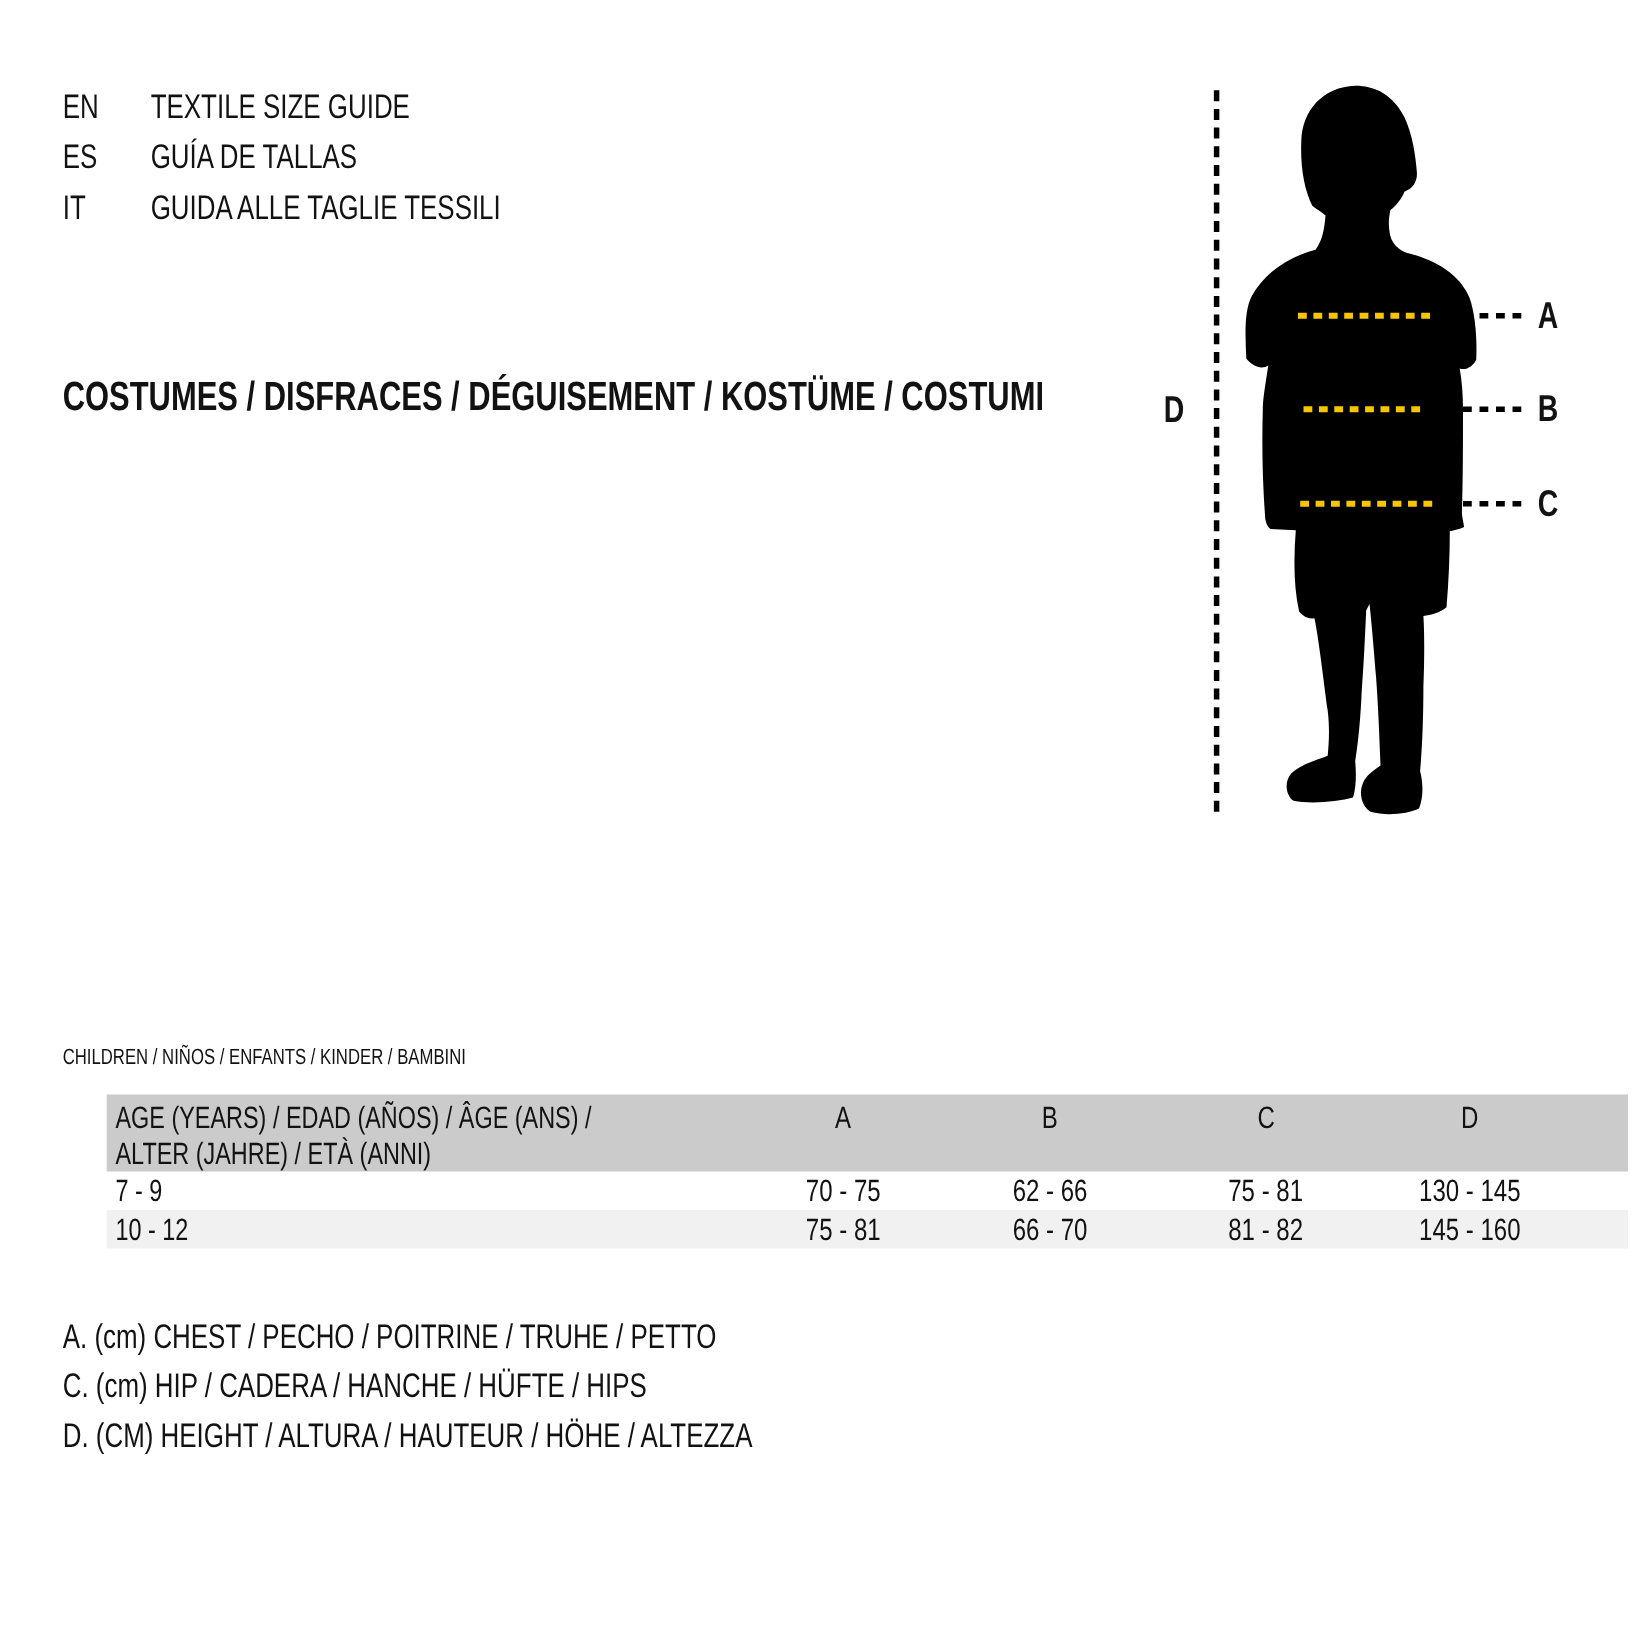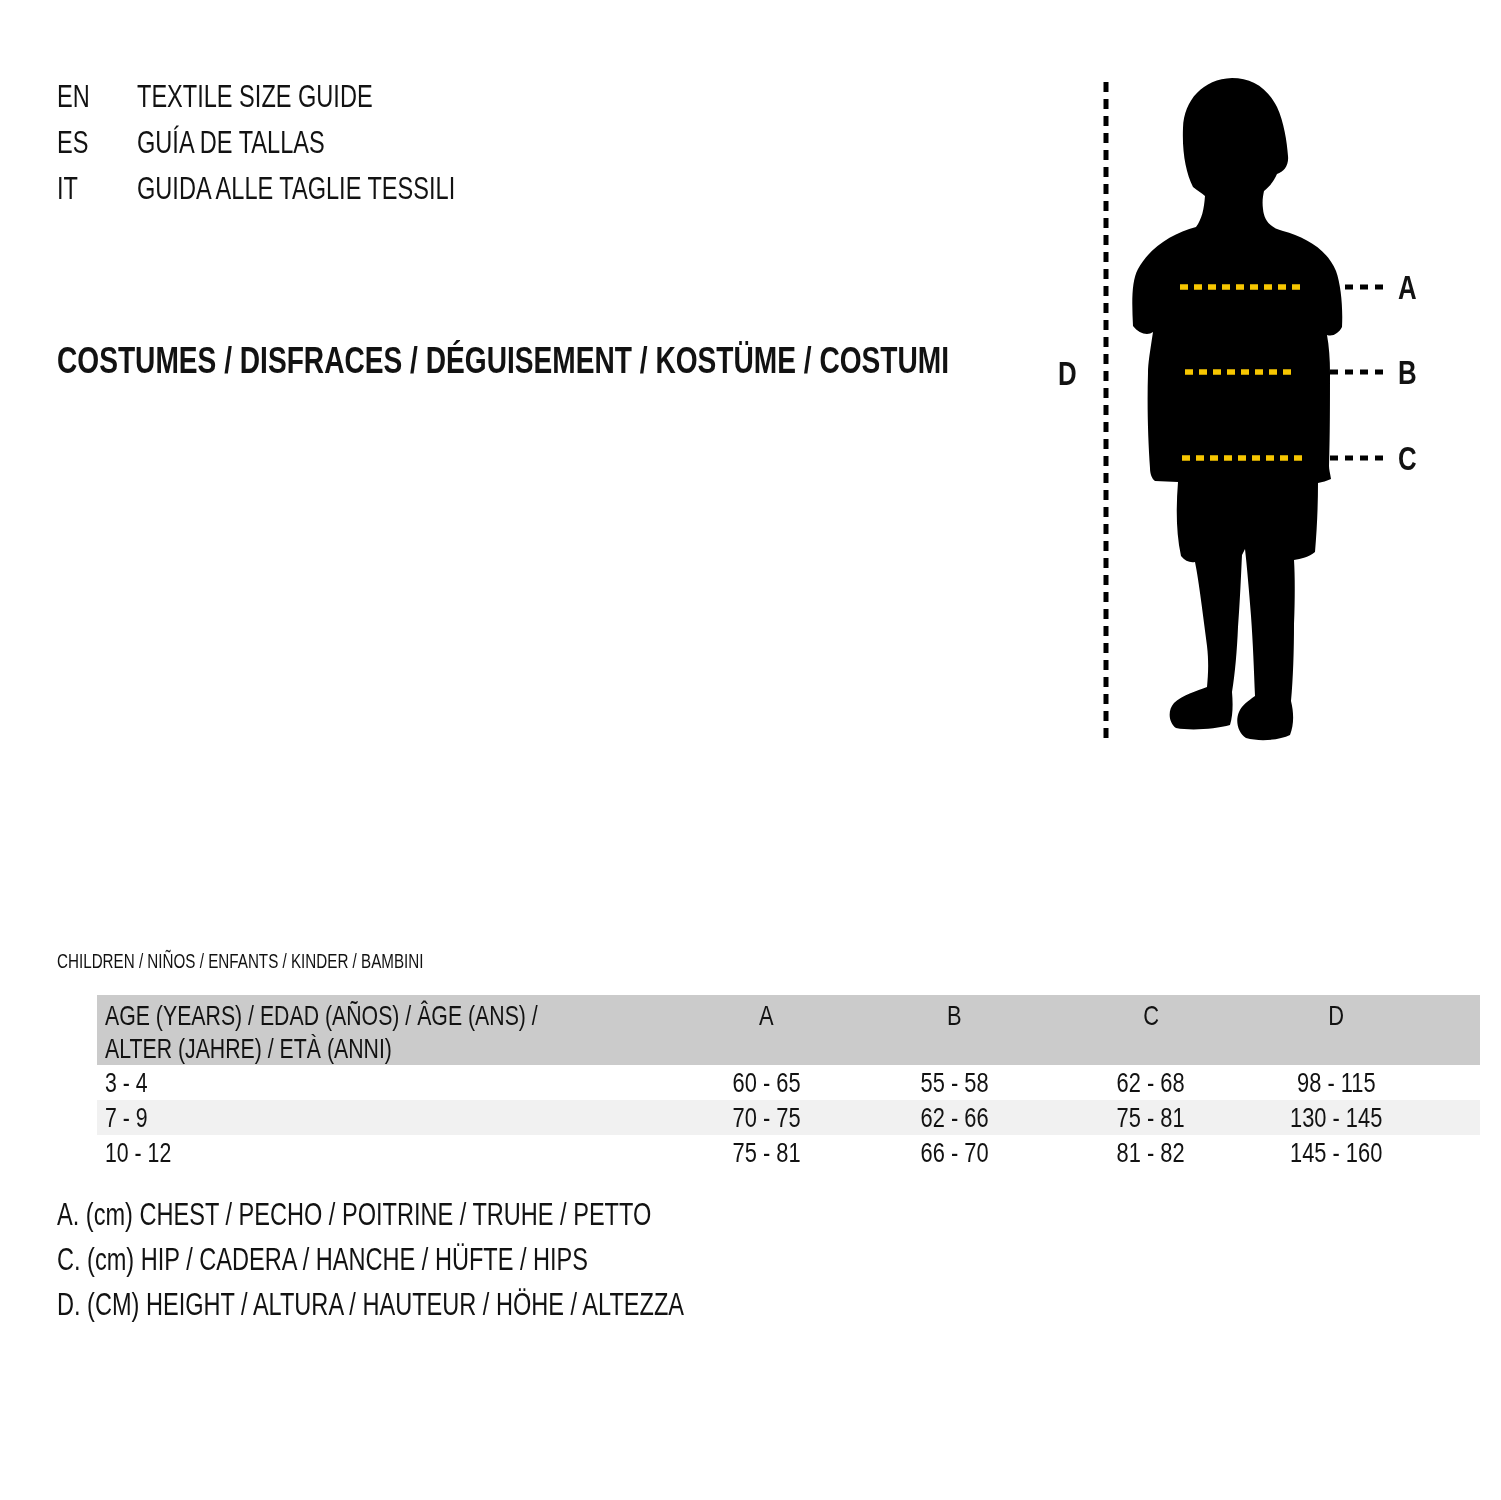--- a/index.html
+++ b/index.html
@@ -166,28 +166,20 @@
       <div><span class="cond">ALTER (JAHRE) / ETÀ (ANNI)</span></div>
     </div>
     <div class="col-h"><span class="cond-c">A</span></div>
     <div class="col-h"><span class="cond-c">B</span></div>
     <div class="col-h"><span class="cond-c">C</span></div>
     <div class="col-h"><span class="cond-c">D</span></div>
     <div></div>
   </div>
 
   <div class="t-row">
-    <div class="age-c"><span class="cond">3 - 4</span></div>
-    <div class="num"><span class="cond-c">60 - 65</span></div>
-    <div class="num"><span class="cond-c">55 - 58</span></div>
-    <div class="num"><span class="cond-c">62 - 68</span></div>
-    <div class="num"><span class="cond-c">98 - 115</span></div>
-    <div></div>
-  </div>
-  <div class="t-row">
     <div class="age-c"><span class="cond">7 - 9</span></div>
     <div class="num"><span class="cond-c">70 - 75</span></div>
     <div class="num"><span class="cond-c">62 - 66</span></div>
     <div class="num"><span class="cond-c">75 - 81</span></div>
     <div class="num"><span class="cond-c">130 - 145</span></div>
     <div></div>
   </div>
   <div class="t-row">
     <div class="age-c"><span class="cond">10 - 12</span></div>
     <div class="num"><span class="cond-c">75 - 81</span></div>

